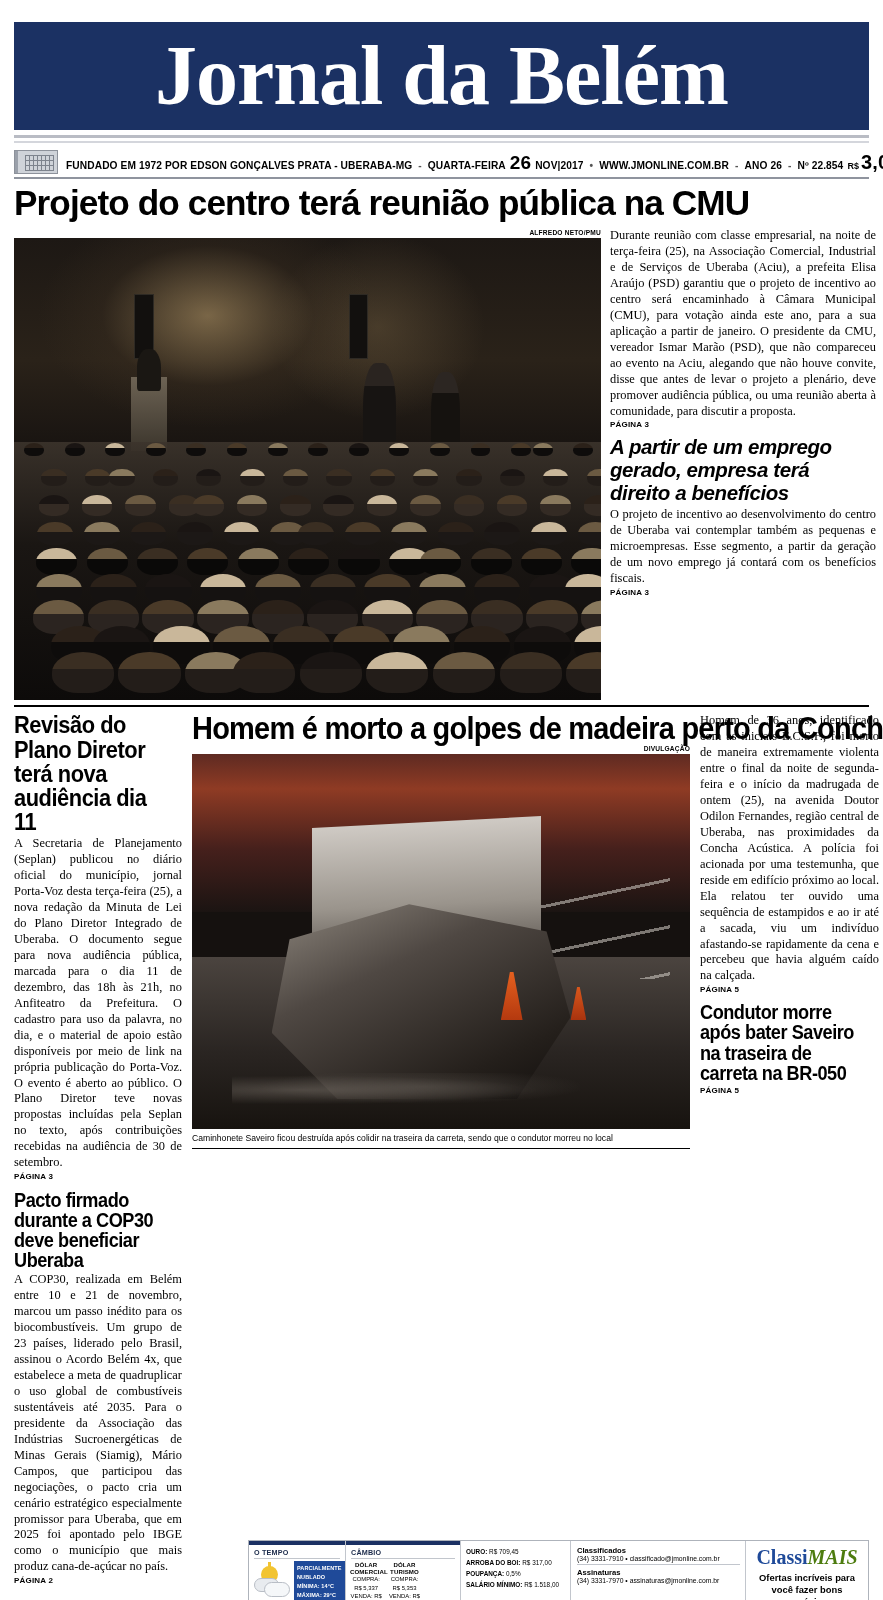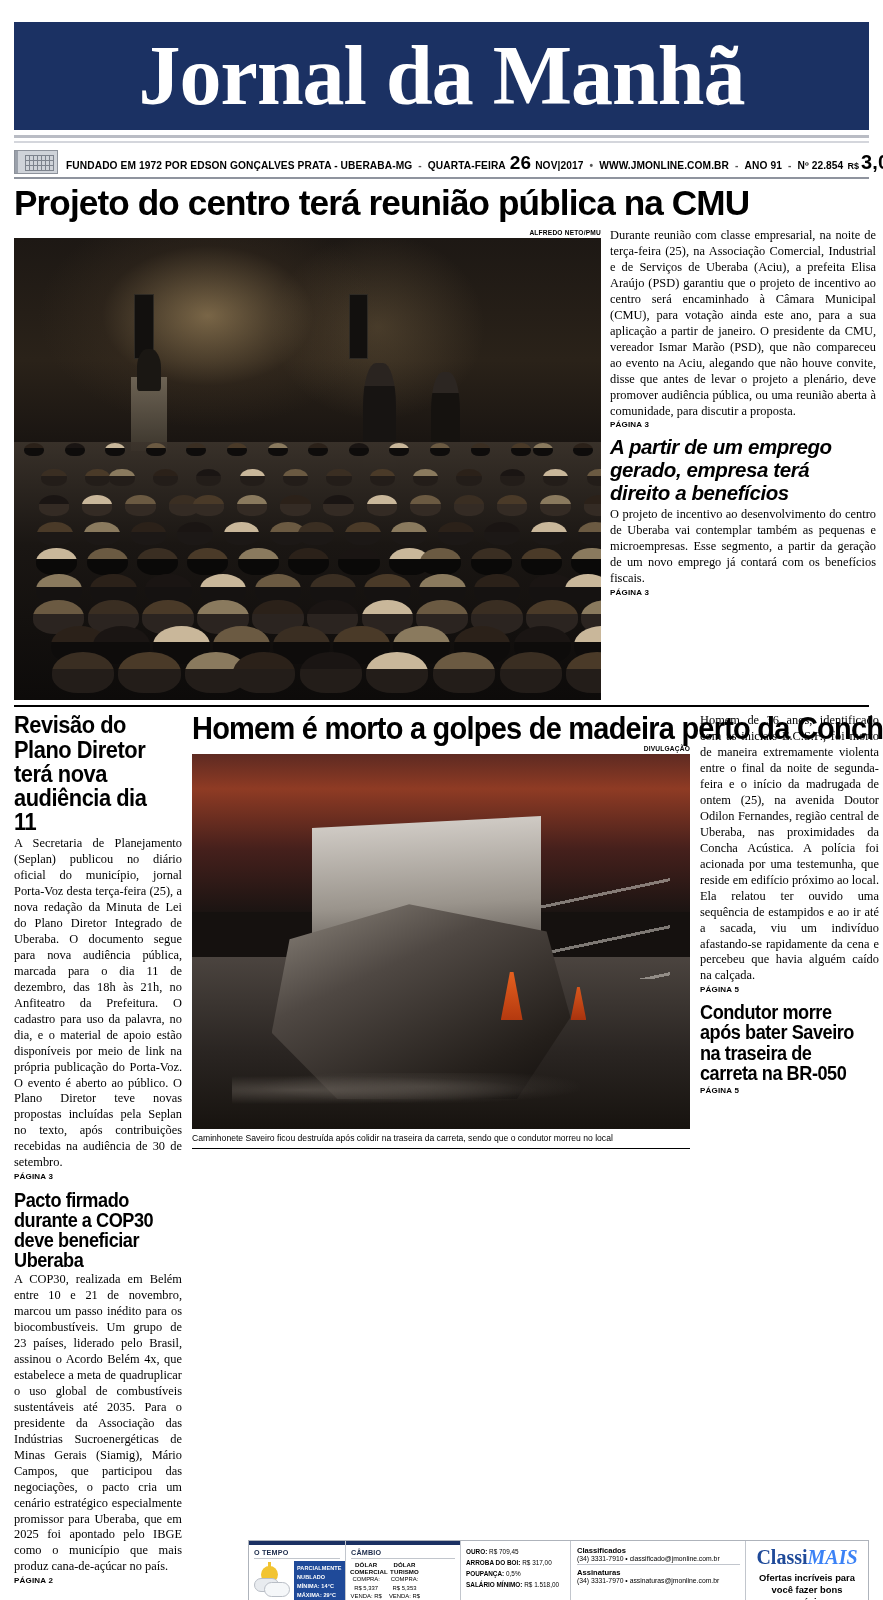--- a/index.html
+++ b/index.html
@@ -311,49 +311,49 @@
   }
   .contact-v {
     font-family: "Liberation Sans", sans-serif;
     font-size: 6.8px; padding-bottom: 2px; border-bottom: 1px solid #c2c6cd; margin-bottom: 3px;
   }
   .classi-col { flex: 1; padding: 6px 4px 0 4px; text-align: center; }
   .classi-logo {
     font-family: "Liberation Serif", serif;
     font-size: 20px; font-weight: bold; color: #1f4a99; line-height: 1;
   }
-  .classi-logo i { color: #3b82f6; font-style: italic; }
+  .classi-logo i { color: #4d7c0f; font-style: italic; }
   .classi-sub {
     font-family: "Liberation Sans", sans-serif;
     font-size: 9.4px; font-weight: bold; line-height: 1.25; margin-top: 5px;
   }
 </style>
 </head>
 <body>
 
 <div class="page">
 
   <div class="masthead">
-    <div class="masthead-title">Jornal da Manhã</div>
+    <div class="masthead-title">Jornal da Belém</div>
   </div>
   <div class="rule-a"></div>
   <div class="rule-b"></div>
 
   <div class="dateline">
     <div class="logo-mark"></div>
     <div class="dateline-text">
       <span>FUNDADO EM 1972 POR EDSON GONÇALVES PRATA - UBERABA-MG</span>
       <span class="sep">-</span>
       <span>QUARTA-FEIRA</span>
       <span class="big">26</span>
       <span>NOV|2017</span>
       <span class="sep">•</span>
       <span>WWW.JMONLINE.COM.BR</span>
       <span class="sep">-</span>
-      <span>ANO 91</span>
+      <span>ANO 26</span>
       <span class="sep">-</span>
       <span>Nº 22.854</span>
       <span class="price-wrap">
         <span class="price-cur">R$</span>
         <span class="price-val">3,00</span>
       </span>
     </div>
   </div>
 
   <div class="lead-head">Projeto do centro terá reunião pública na CMU</div>

